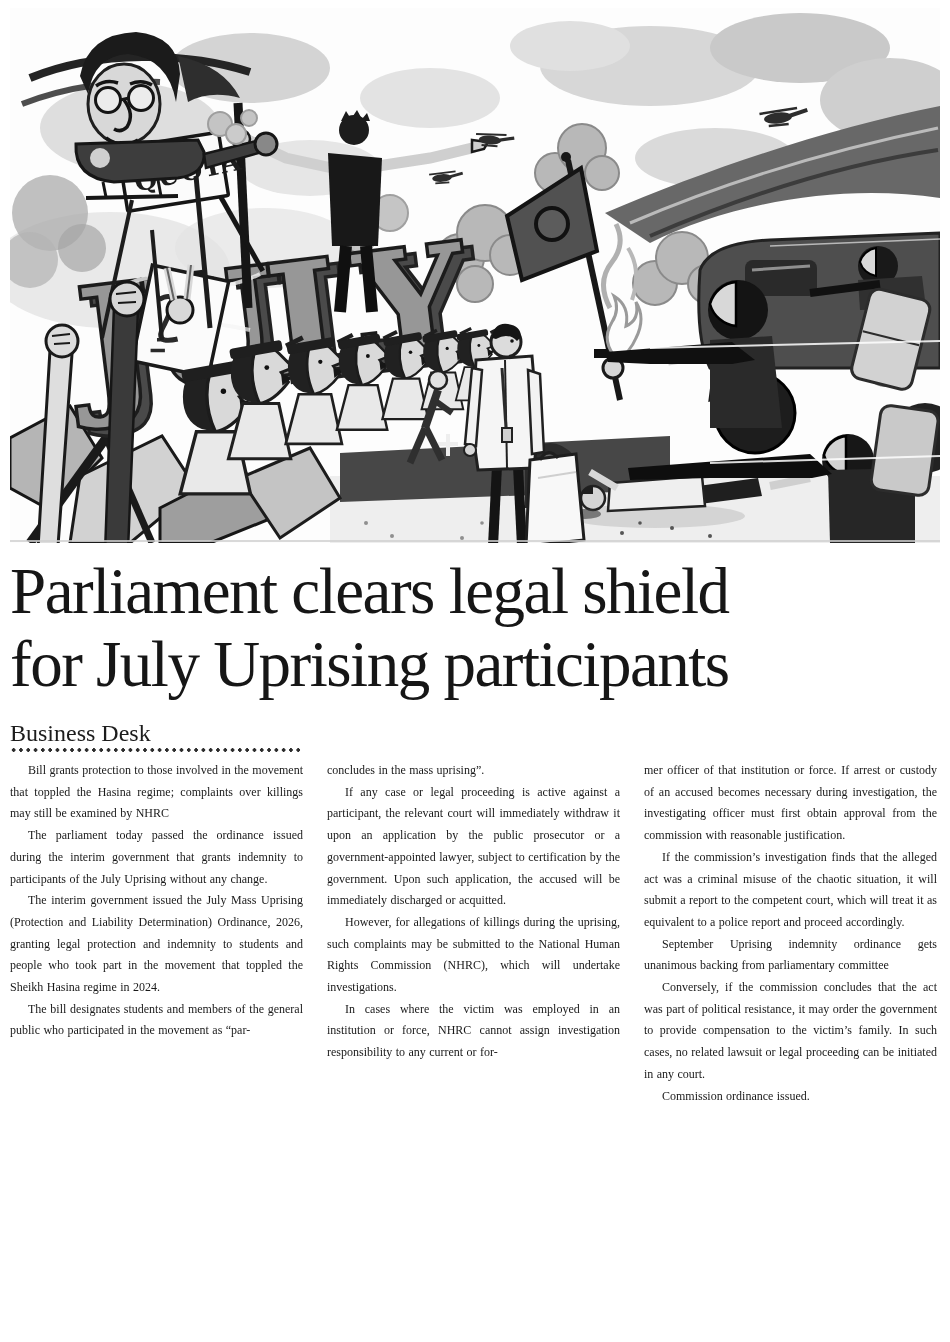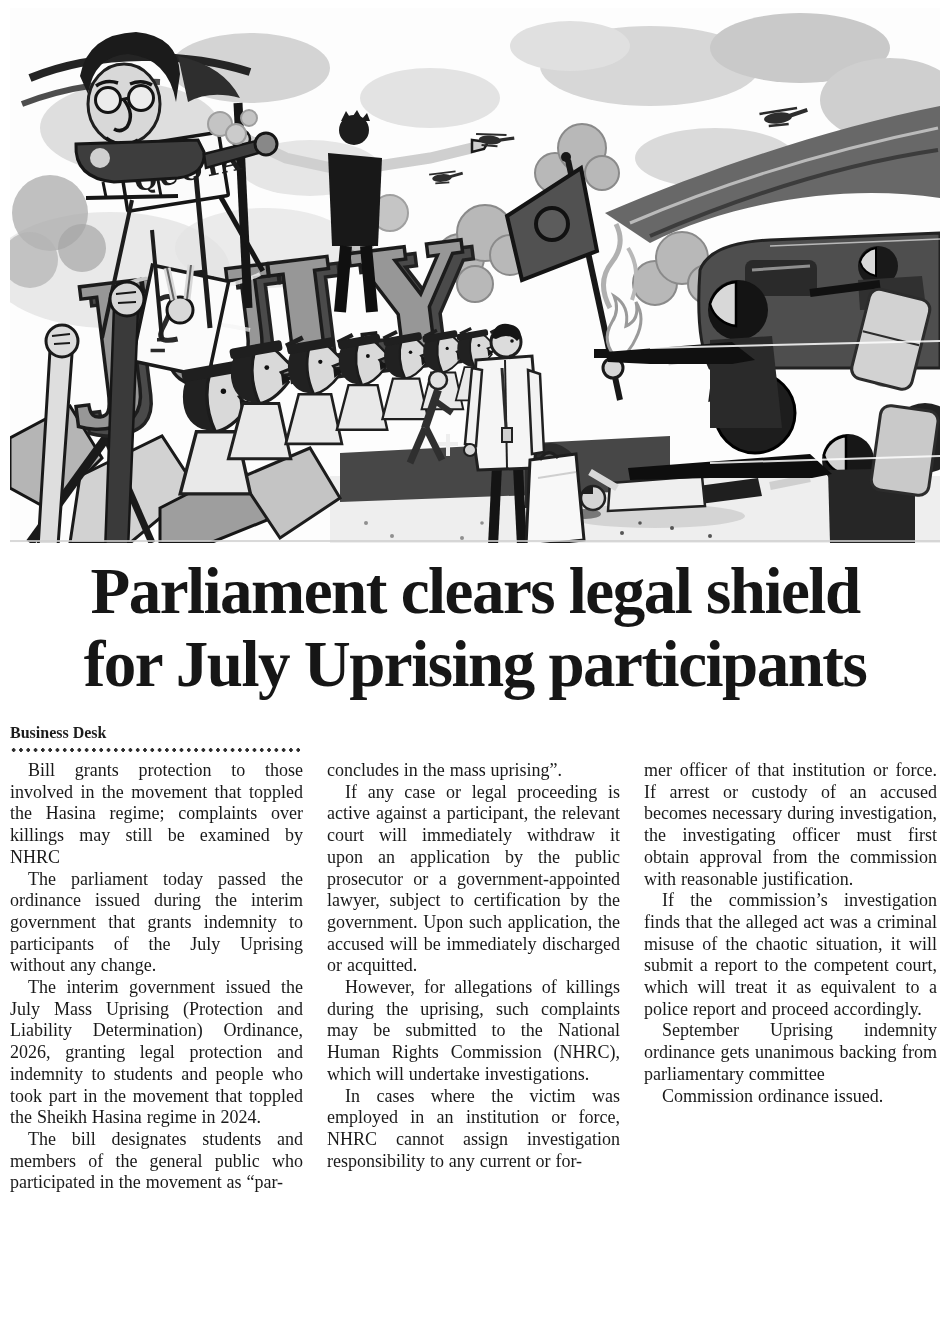--- a/index.html
+++ b/index.html
@@ -13,53 +13,52 @@
   }
   .cartoon{
     margin:8px 10px 0 10px;
     width:930px;height:535px;
     overflow:hidden;
   }
   .headline{
     margin:12px 10px 0 10px;
     font-size:65px;
     line-height:73px;
-    font-weight:700;
+    font-weight:400;
     letter-spacing:-1.5px;
     color:#161616;
     white-space:nowrap;
-    text-align:center;
   }
   .byline-wrap{
     margin:21px 10px 0 10px;
     width:293px;
   }
   .byline{
-    font-size:16px;
-    font-weight:700;
+    font-size:24px;
+    font-weight:400;
     color:#1c1c1c;
     line-height:22px;
   }
   .dotted-rule{
     margin-top:3px;
     height:6px;
     background-image:radial-gradient(circle,#2d2d2d 1.7px,transparent 2px);
     background-size:7.3px 6px;
     background-position:0 50%;
     background-repeat:repeat-x;
   }
   .columns{
     margin:7px 10px 0 10px;
     display:flex;
     gap:24px;
   }
   .col{flex:0 0 293px;width:293px;}
   .col p{
     margin:0;
-    font-size:18px;
+    font-size:12px;
     line-height:21.7px;
     text-align:justify;
     text-indent:18px;
     color:#191919;
     word-spacing:0.4px;
   }
   .col p.cont{text-indent:0;}
 </style>
 </head>
 <body>
@@ -357,17 +356,18 @@
     <div class="col">
       <p class="cont">concludes in the mass uprising”.</p>
       <p>If any case or legal proceeding is active against a participant, the relevant court will immediately withdraw it upon an application by the public prosecutor or a government-appointed lawyer, subject to certification by the government. Upon such application, the accused will be immediately discharged or acquitted.</p>
       <p>However, for allegations of killings during the uprising, such complaints may be submitted to the National Human Rights Commission (NHRC), which will undertake investigations.</p>
       <p>In cases where the victim was employed in an institution or force, NHRC cannot assign investigation responsibility to any current or for-</p>
     </div>
     <div class="col">
       <p class="cont">mer officer of that institution or force. If arrest or custody of an accused becomes necessary during investigation, the investigating officer must first obtain approval from the commission with reasonable justification.</p>
       <p>If the commission’s investigation finds that the alleged act was a criminal misuse of the chaotic situation, it will submit a report to the competent court, which will treat it as equivalent to a police report and proceed accordingly.</p>
       <p>September Uprising indemnity ordinance gets unanimous backing from parliamentary committee</p>
+      <p>Conversely, if the commission concludes that the act was part of political resistance, it may order the government to provide compensation to the victim’s family. In such cases, no related lawsuit or legal proceeding can be initiated in any court.</p>
       <p>Commission ordinance issued.</p>
     </div>
   </div>
 
 </div>
 
 </body></html>

